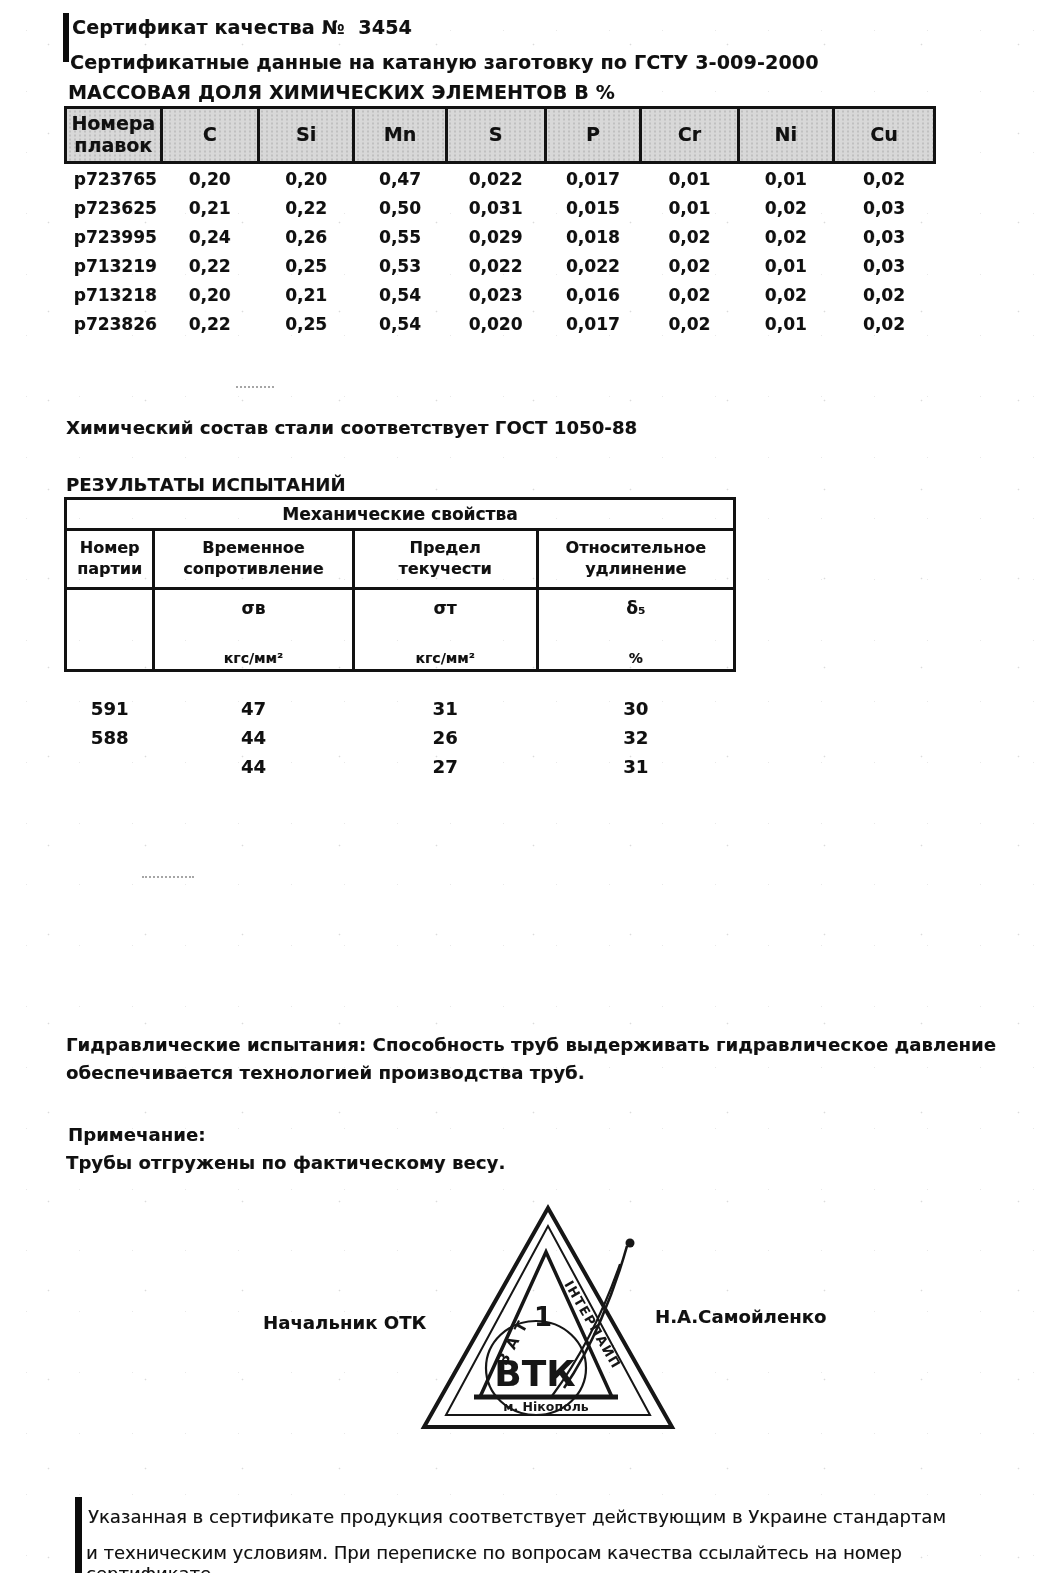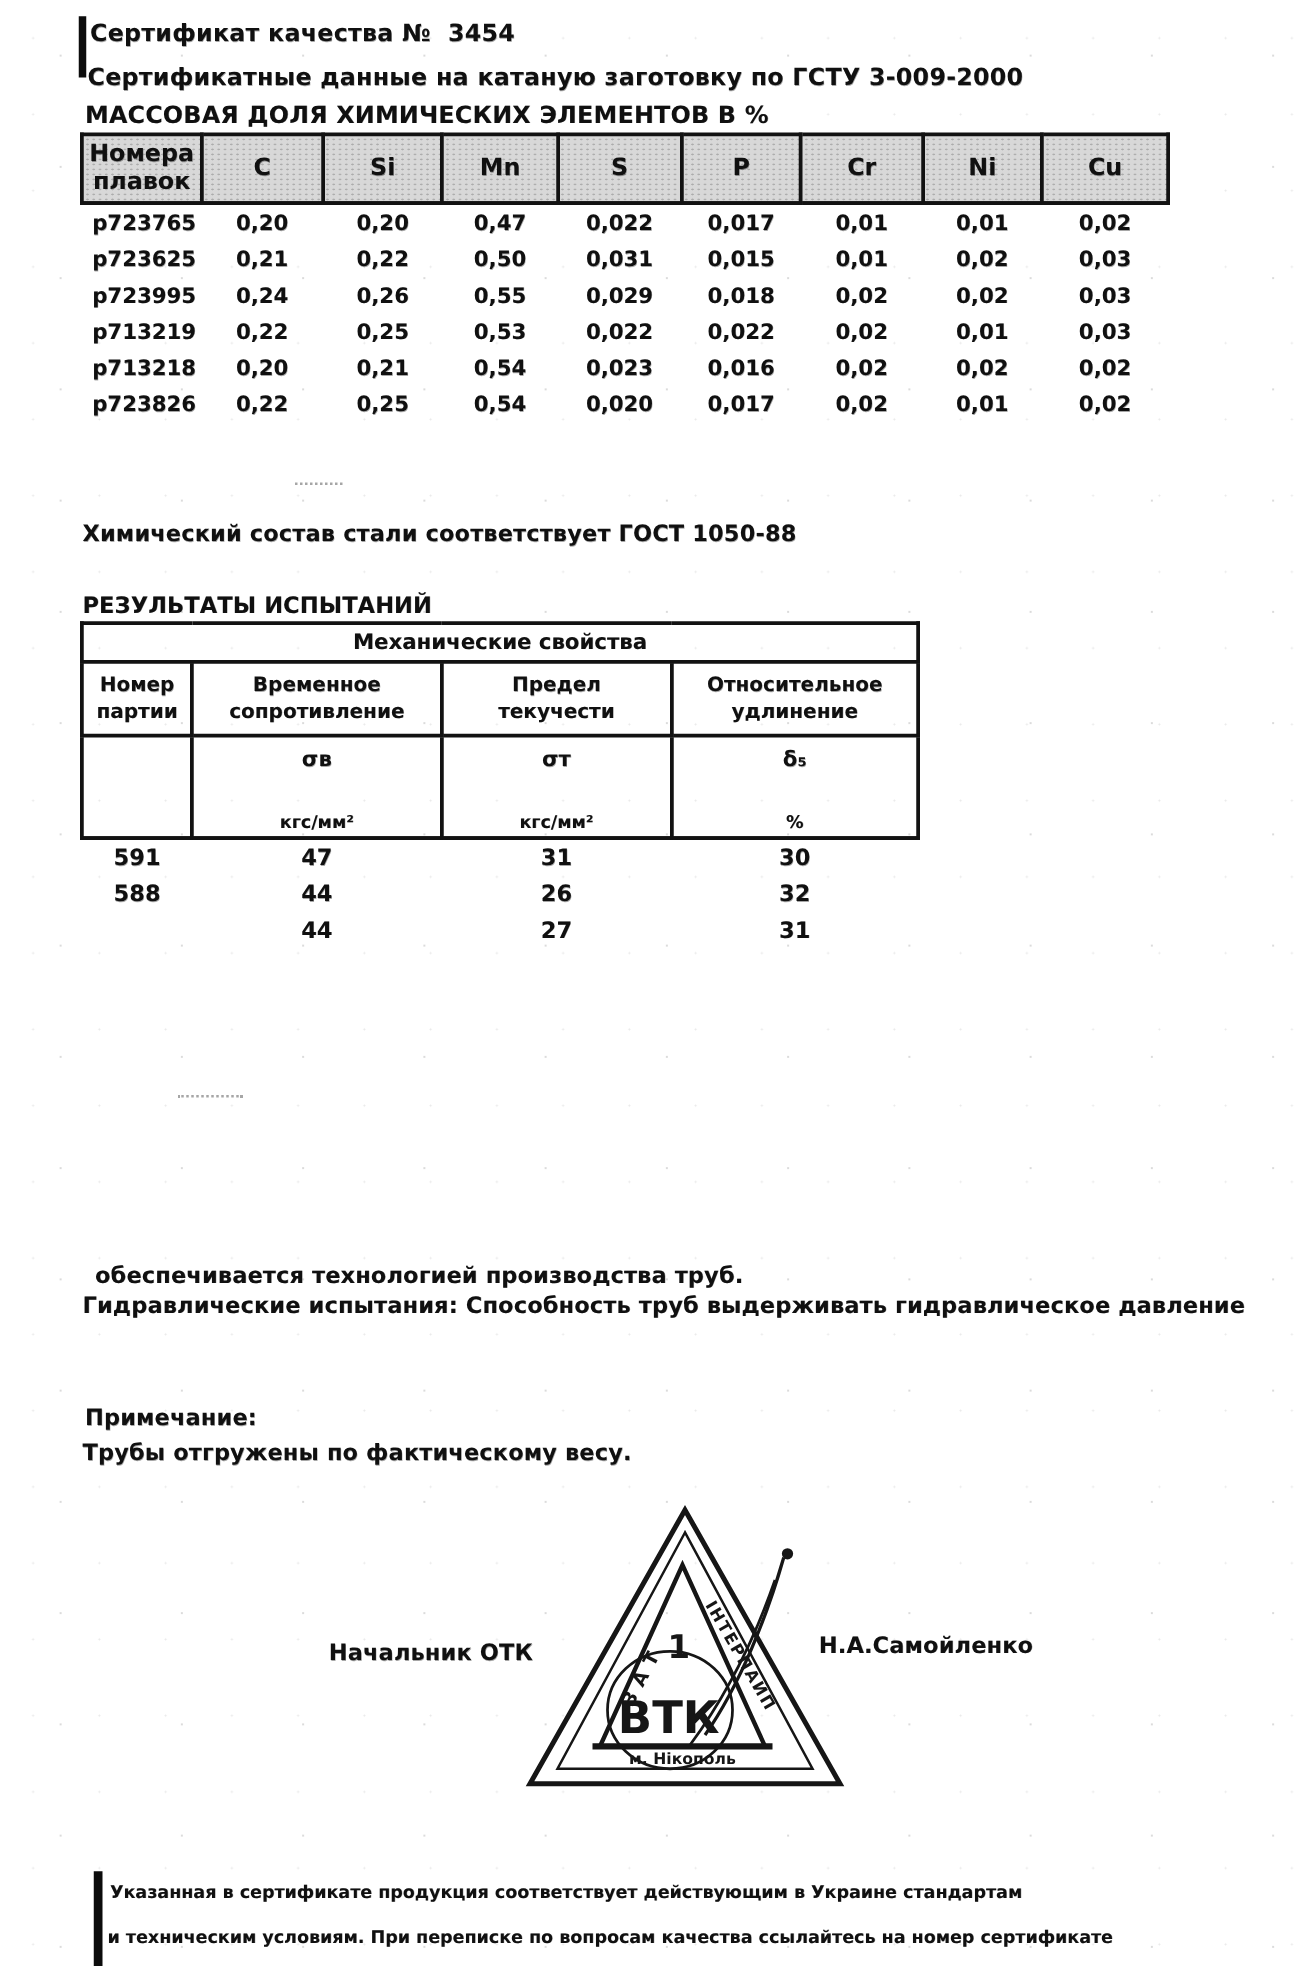--- a/index.html
+++ b/index.html
@@ -50,29 +50,29 @@
     border:3px solid #121212; font-weight:700; background:transparent;
   }
   table.mech .span-title{ height:26px; font-size:17px; }
   table.mech .colhead{ height:52px; font-size:16px; line-height:1.3; padding:2px 8px; }
   table.mech .symrow th{ height:70px; vertical-align:top; padding-top:8px; font-weight:700; }
   .sym{ font-size:17px; }
   .unit{ font-size:14px; margin-top:32px; }
   table.mech tbody td{
     border:none; height:29px; padding:0; font-size:18px; font-weight:700; text-align:center;
   }
-  table.mech tbody tr:first-child td{ }
+  table.mech tbody tr:first-child td{ padding-top:22px; }
 
   .body-line{ font-size:18px; font-weight:700; letter-spacing:.1px; }
   .artifact{ position:absolute; border-top:2px dotted rgba(0,0,0,.35); width:38px; }
 
   .stamp-wrap{ position:absolute; left:414px; top:1200px; }
   svg text{ font-family:"DejaVu Sans", sans-serif; fill:#161616; }
 
-  .footer-line{ font-size:14px; font-weight:700; }
+  .footer-line{ font-size:18px; font-weight:400; }
 </style>
 </head>
 <body>
 
 <div class="page">
 
   <div class="abs bar" style="left:63px;top:13px;width:6px;height:49px;"></div>
   <div class="abs title ink" style="left:72px;top:16px;">Сертификат качества №  3454</div>
   <div class="abs title ink" style="left:70px;top:51px;">Сертификатные данные на катаную заготовку по ГСТУ 3-009-2000</div>
   <div class="abs title ink" style="left:68px;top:81px;">МАССОВАЯ ДОЛЯ ХИМИЧЕСКИХ ЭЛЕМЕНТОВ В %</div>
@@ -227,21 +227,21 @@
         <tr>
           <td></td>
           <td>44</td>
           <td>27</td>
           <td>31</td>
         </tr>
       </tbody>
   </table>
 
   <div class="abs body-line ink" style="left:66px;top:1034px;width:940px;">Гидравлические испытания: Способность труб выдерживать гидравлическое давление</div>
-  <div class="abs body-line ink" style="left:66px;top:1010px;width:940px;margin-left:10px;">обеспечивается технологией производства труб.</div>
+  <div class="abs body-line ink" style="left:66px;top:1062px;width:940px;">обеспечивается технологией производства труб.</div>
 
   <div class="abs body-line ink" style="left:68px;top:1124px;">Примечание:</div>
   <div class="abs body-line ink" style="left:66px;top:1152px;">Трубы отгружены по фактическому весу.</div>
 
   <div class="abs body-line ink" style="left:263px;top:1312px;">Начальник ОТК</div>
   <div class="abs body-line ink" style="left:655px;top:1306px;">Н.А.Самойленко</div>
 
   <div class="stamp-wrap">
     <svg width="270" height="240" viewBox="0 0 270 240">
       <g fill="none" stroke="#161616">

